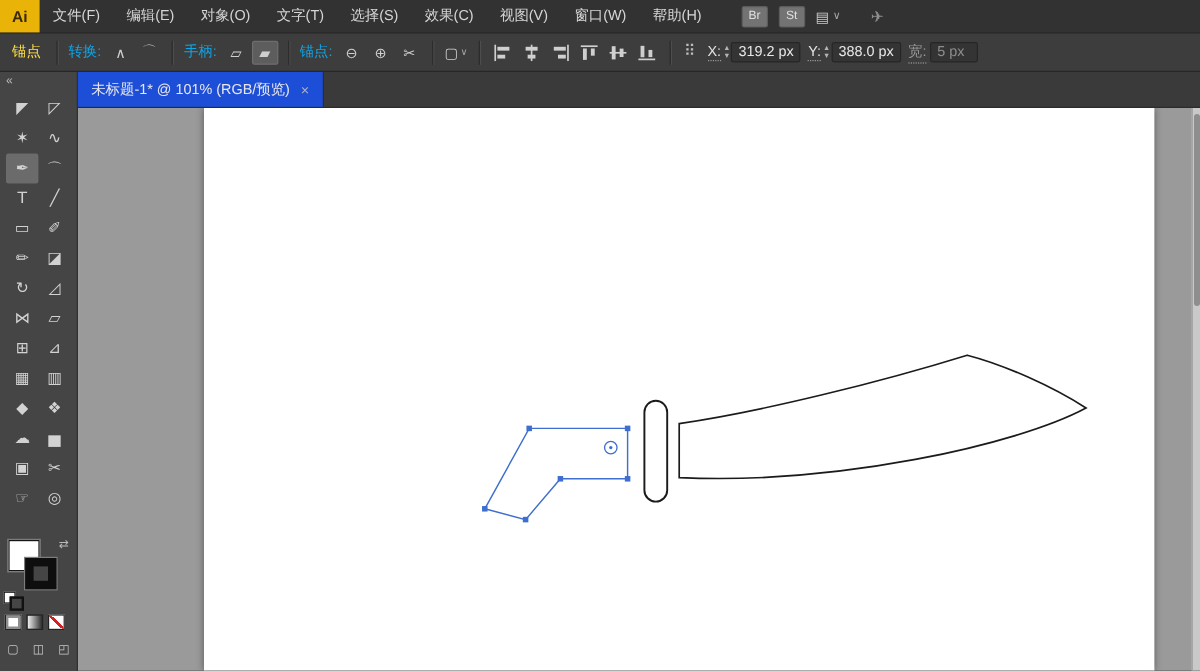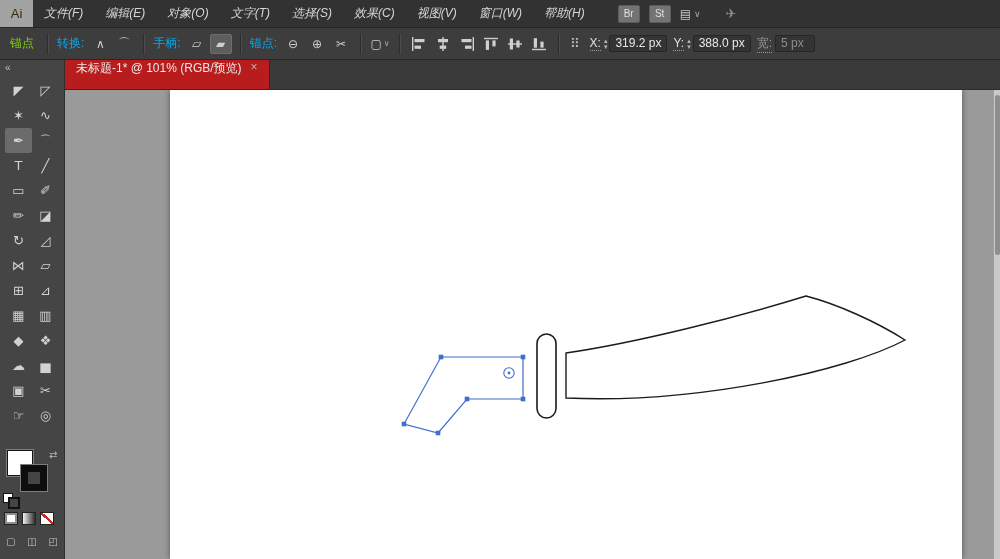--- a/index.html
+++ b/index.html
@@ -2,32 +2,32 @@
 <html><head>
 <meta charset="utf-8">
 <style>
   * { margin:0; padding:0; box-sizing:border-box; }
   html,body { width:1000px; height:559px; overflow:hidden; }
   body { font-family:"Liberation Sans","DejaVu Sans",sans-serif; font-size:12px; background:#323232; }
   .app { position:relative; width:1000px; height:559px; }
 
   
   .menubar { height:28px; display:flex; align-items:stretch; background:#323232; color:#d6d6d6; border-bottom:1px solid #262626; }
-  .logo { width:33px; display:flex; align-items:center; justify-content:center; background:#a3a3a3; color:#3a2a07; font-weight:normal; font-size:13px; }
+  .logo { width:33px; display:flex; align-items:center; justify-content:center; background:#eab308; color:#3a2a07; font-weight:bold; font-size:13px; }
   .menus { display:flex; align-items:stretch; }
-  .menu-item { padding:0 11px; line-height:27px; cursor:default; white-space:nowrap;font-style:italic; }
+  .menu-item { padding:0 11px; line-height:27px; cursor:default; white-space:nowrap; }
   .menubar-right { display:flex; align-items:center; gap:9px; margin-left:22px; }
   .badge { width:22px; height:18px; background:#737373; border:1px solid #5c5c5c; border-radius:2px; display:flex; align-items:center; justify-content:center; font-size:10px; color:#e0e0e0; cursor:pointer; }
   .ws-switch { display:flex; align-items:center; gap:3px; color:#c9c9c9; cursor:pointer; }
   .ws-switch .chev { font-size:9px; color:#a8a8a8; }
   .share-glyph { color:#8f8f8f; font-size:13px; margin-left:16px; cursor:pointer; }
 
   
   .controlbar { height:32px; background:#3d3d3d; border-bottom:1px solid #272727; display:flex; align-items:center; padding:0 8px; color:#cfcfcf; white-space:nowrap; overflow:hidden; }
-  .ctx-label { color:#84cc16; margin:0 6px 0 2px;text-align:right; }
+  .ctx-label { color:#fde047; margin:0 6px 0 2px;text-align:right; }
   .vsep { width:1px; height:20px; background:#2c2c2c; box-shadow:1px 0 0 #4d4d4d; margin:0 7px; flex:none; }
   .grp-label { margin:0 4px 0 2px; color:#0ea5e9; }
   .icon-btn { min-width:22px; height:20px; display:inline-flex; align-items:center; justify-content:center; background:transparent; border:1px solid transparent; border-radius:2px; color:#cfcfcf; font-size:12px; font-family:"DejaVu Sans",sans-serif; cursor:pointer; margin:0 1px; }
   .icon-btn.active { background:#5d5d5d; border-color:#6e6e6e; }
   .icon-btn svg { display:block; }
   .drop-chev { font-size:8px; color:#a5a5a5; margin-left:2px; }
   .ref-glyph { font-size:13px; color:#bdbdbd; margin:0 4px; font-family:"DejaVu Sans",sans-serif; }
   .field-label { color:#e0e0e0; border-bottom:1px dotted #9a9a9a; margin:0 3px 0 6px; cursor:ew-resize; }
   .field-label.dim { color:#9a9a9a; }
   .stepper { display:inline-flex; flex-direction:column; justify-content:center; line-height:6px; font-size:7px; color:#b5b5b5; margin-right:2px; cursor:pointer; }
@@ -56,21 +56,21 @@
   .cbtn.color { background:#ffffff; box-shadow:inset 0 0 0 2px #8e8e8e; }
   .cbtn.grad { background:linear-gradient(90deg,#f2f2f2,#2c2c2c); }
   .cbtn.none { position:relative; background:#ffffff; }
   .cbtn.none::after { content:""; position:absolute; inset:0; background:linear-gradient(to top right, transparent 44%, #cf2222 44%, #cf2222 58%, transparent 58%); }
   .mode-row { position:absolute; left:2px; top:88px; width:60px; display:flex; justify-content:space-between; padding:0 4px; font-size:10px; color:#c6c6c6; font-family:"DejaVu Sans",sans-serif; }
   .mode-row span { cursor:pointer; }
 
   
   .workspace { flex:1; min-width:0; display:flex; flex-direction:column; }
   .tabbar { height:30px; background:#3a3a3a; display:flex; align-items:stretch; border-bottom:1px solid #2b2b2b; }
-  .tab { display:flex; gap:9px; padding:0 11px; background:#b91c1c; color:#e8e8e8; border-right:1px solid #2c2c2c; cursor:pointer; }
+  .tab { display:flex; align-items:center; gap:9px; padding:0 11px; background:#1d4ed8; color:#e8e8e8; border-right:1px solid #2c2c2c; cursor:pointer; }
   .tab-close { color:#b2b2b2; font-size:12px; cursor:pointer; }
 
   .canvas { flex:1; position:relative; background:#9a9a9a; overflow:hidden; }
   .artboard { position:absolute; left:105px; top:0; width:792px; height:469px; background:#ffffff; box-shadow:0 0 6px rgba(0,0,0,.45); }
   #shapes { position:absolute; left:0; top:0; width:935px; height:469px; }
   .vscroll { position:absolute; right:0; top:0; bottom:0; width:7px; background:#c9c9c9; border-left:1px solid #9d9d9d; cursor:pointer; }
   .vscroll .thumb { position:absolute; left:1px; top:5px; width:5px; height:160px; background:#8e8e8e; border-radius:3px; cursor:grab; }
 </style>
 </head>
 <body>

